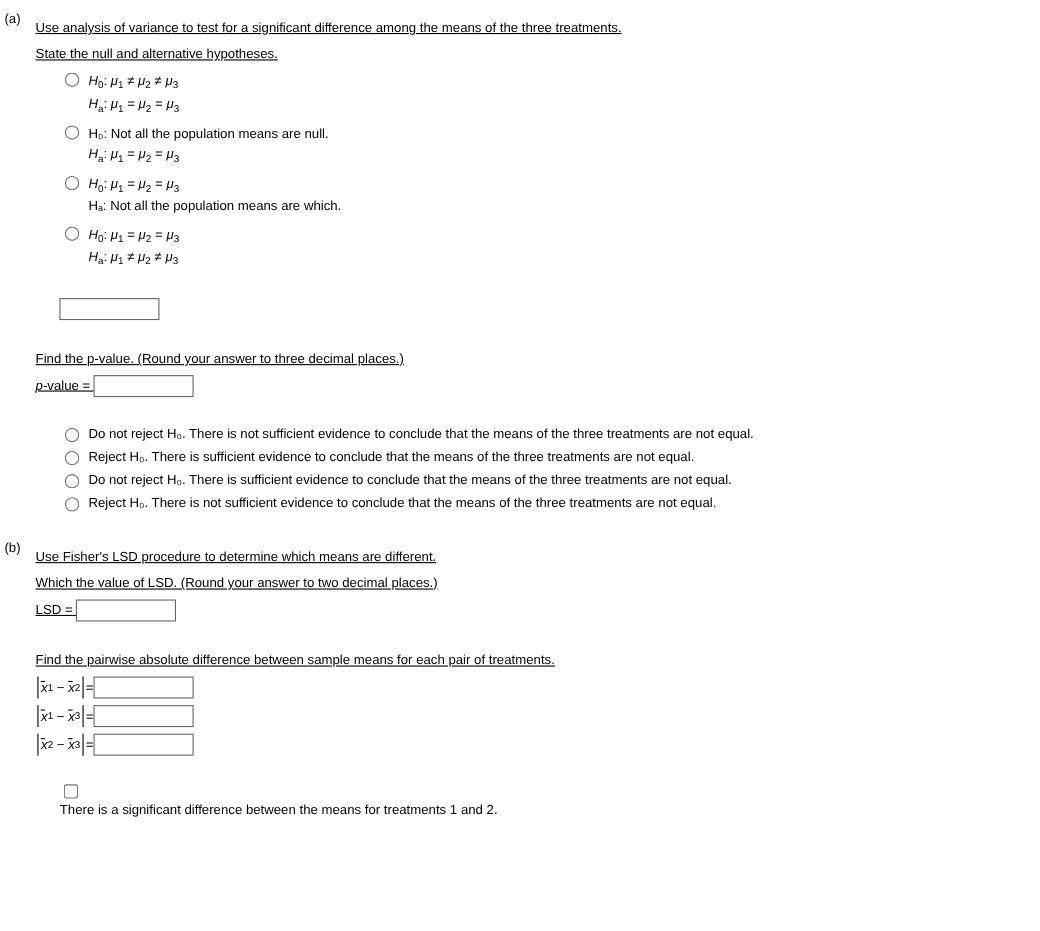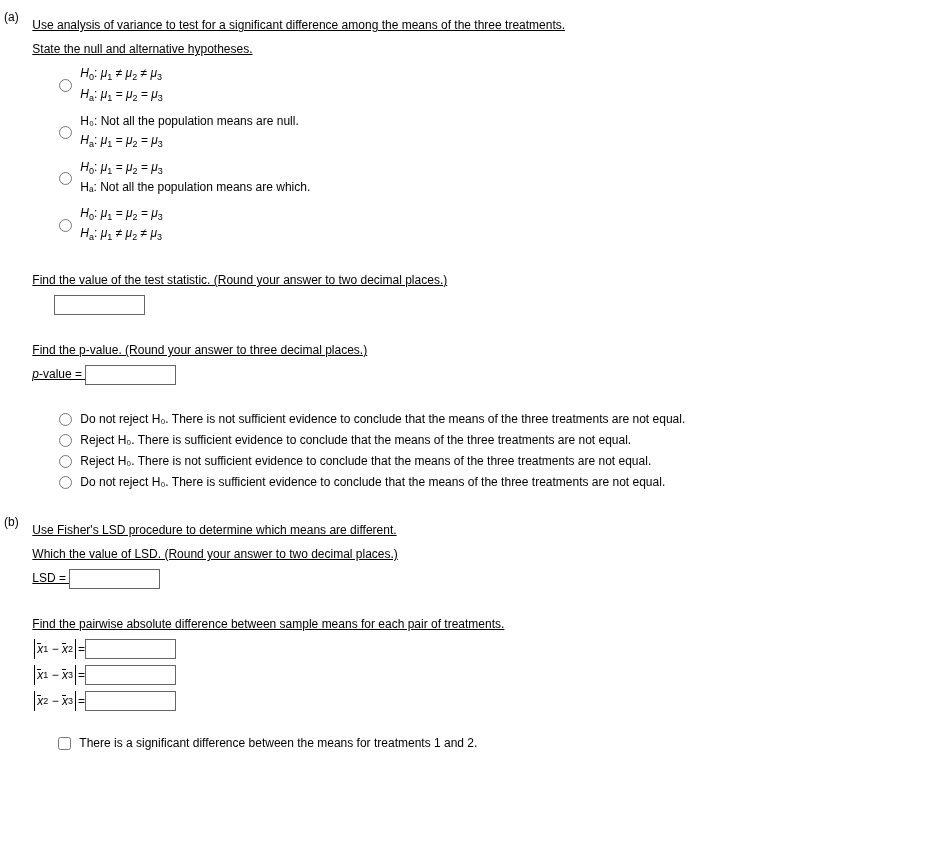--- a/index.html
+++ b/index.html
@@ -28,35 +28,36 @@
   .line {
     margin: 6px 0;
     line-height: 1.5;
     text-decoration: underline;
   }
   .indent {
     margin-left: 22px;
   }
   .radio-row {
     display: flex;
-    align-items: center;
+    align-items: flex-start;
     margin: 6px 0 6px 22px;
   }
   .radio-row input {
     margin-right: 8px;
     margin-top: 2px;
     flex-shrink: 0;
   }
   .radio-content {
     line-height: 1.6;
   }
   .check-row {
     display: flex;
     align-items: flex-start;
     margin: 5px 0 5px 22px;
+    flex-direction: column;
   }
   .check-row input {
     margin-right: 8px;
     margin-top: 1px;
     flex-shrink: 0;
   }
   .text-input {
     border: 1px solid #666;
     height: 16px;
     width: 85px;
@@ -140,21 +141,20 @@
 
     <div class="radio-row">
       <input type="radio" name="hyp" style="">
       <div class="radio-content">
         <div><span class="ital">H</span><span class="sub">0</span>: <span class="ital">μ</span><span class="sub">1</span> = <span class="ital">μ</span><span class="sub">2</span> = <span class="ital">μ</span><span class="sub">3</span></div>
         <div><span class="ital">H</span><span class="sub">a</span>: <span class="ital">μ</span><span class="sub">1</span> ≠ <span class="ital">μ</span><span class="sub">2</span> ≠ <span class="ital">μ</span><span class="sub">3</span></div>
       </div>
     </div>
 
     <div class="section-gap"></div>
-    <div class="line">Find the value of the test statistic. (Round your answer to two decimal places.)</div>
     <div class="line indent">
       <input type="text" class="text-input" style="">
     </div>
 
     <div class="section-gap"></div>
     <div class="line">Find the p-value. (Round your answer to three decimal places.)</div>
     <div class="line">
       <span class="ital">p</span><span>-value = </span>
       <input type="text" class="text-input" style="">
     </div>
@@ -164,25 +164,25 @@
     <div class="radio-row">
       <input type="radio" name="conc" style="">
       <div>Do not reject H₀. There is not sufficient evidence to conclude that the means of the three treatments are not equal.</div>
     </div>
     <div class="radio-row">
       <input type="radio" name="conc" style="">
       <div>Reject H₀. There is sufficient evidence to conclude that the means of the three treatments are not equal.</div>
     </div>
     <div class="radio-row">
       <input type="radio" name="conc" style="">
+      <div>Do not reject H₀. There is sufficient evidence to conclude that the means of the three treatments are not equal.</div>
+    </div>
+    <div class="radio-row">
+      <input type="radio" name="conc" style="">
       <div>Reject H₀. There is not sufficient evidence to conclude that the means of the three treatments are not equal.</div>
-    </div>
-    <div class="radio-row">
-      <input type="radio" name="conc" style="">
-      <div>Do not reject H₀. There is sufficient evidence to conclude that the means of the three treatments are not equal.</div>
     </div>
   </div>
 </div>
 
 <div class="question-part">
   <span class="part-label">(b)</span>
   <div class="part-body">
     <div class="line">Use Fisher's LSD procedure to determine which means are different.</div>
     <div class="line">Which the value of LSD. (Round your answer to two decimal places.)</div>
     <div class="line">

